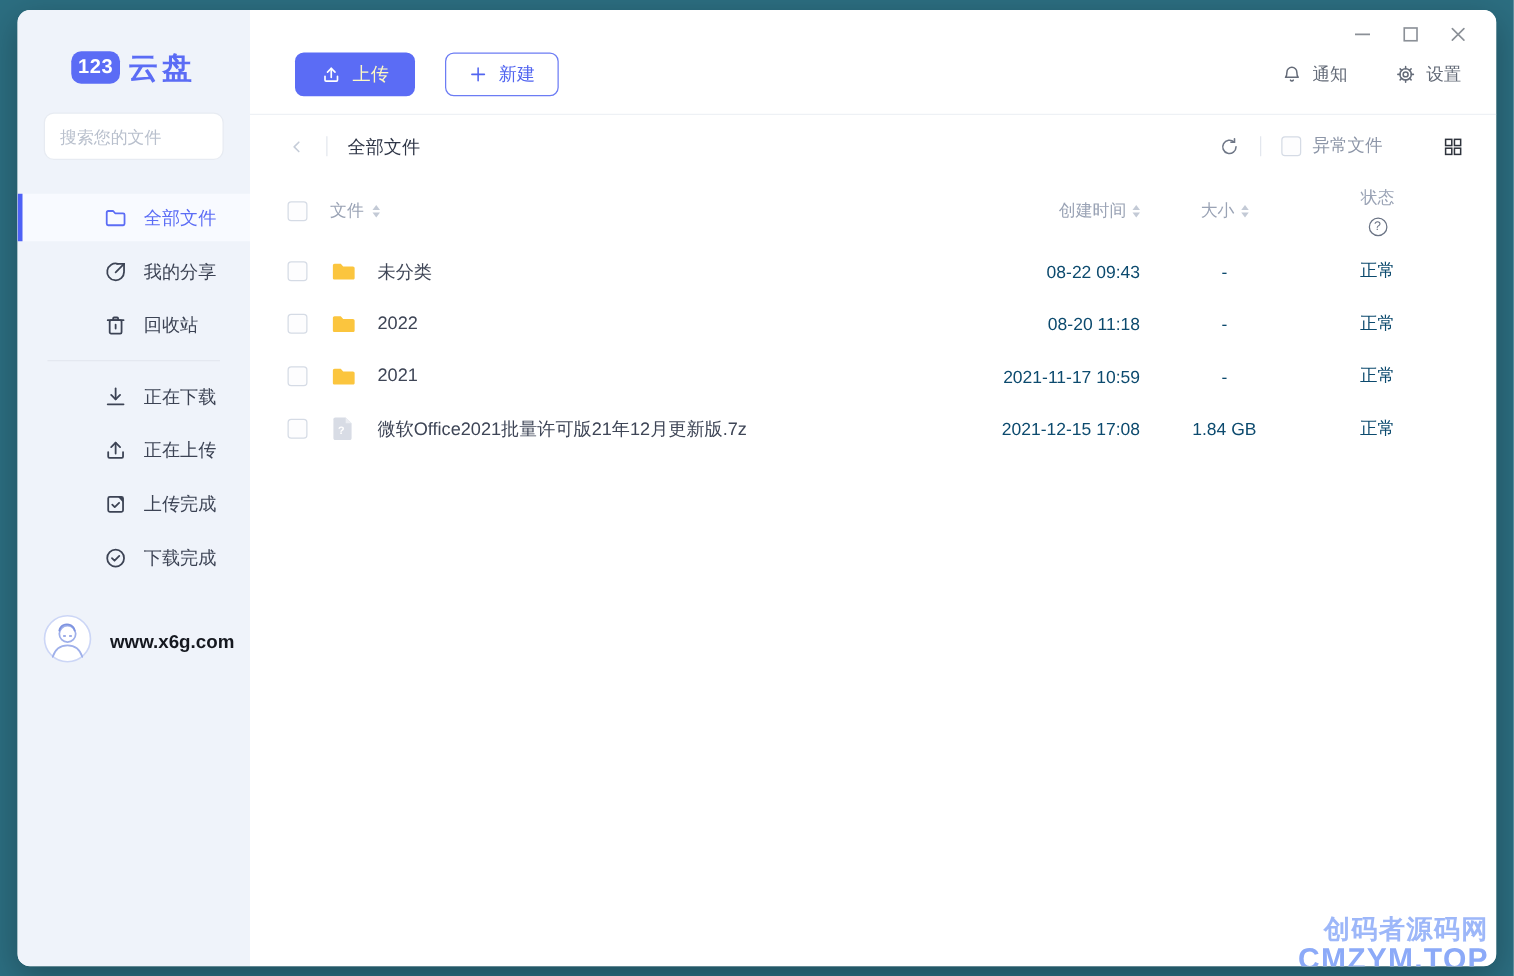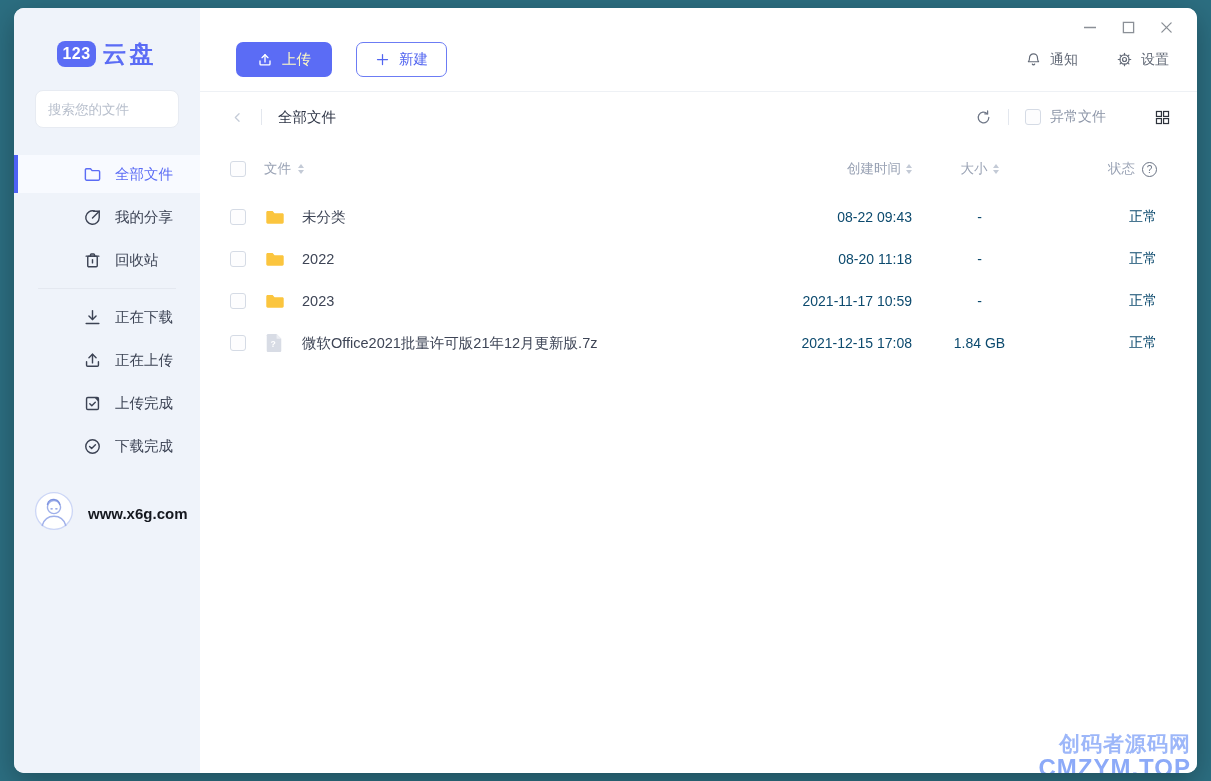--- a/index.html
+++ b/index.html
@@ -74,21 +74,21 @@
   .abn-label { color:#8d96a8; font-size:14px; margin-left:9px; }
   .iconbtn { background:none; border:none; cursor:pointer; display:flex; align-items:center; padding:0; }
 
   .trow { display:flex; align-items:center; padding:0 40px 0 30px; }
   .thead { height:54px; color:#9aa3b5; font-size:13.5px; }
   .tdata { height:42px; }
   .col-cb { width:16px; margin-right:18px; flex-shrink:0; }
   .col-name { flex:1; display:flex; align-items:center; gap:7px; min-width:0; }
   .col-time { width:150px; display:flex; align-items:center; justify-content:flex-end; gap:5px; }
   .col-size { width:135px; display:flex; align-items:center; justify-content:center; gap:5px; }
-  .col-status { width:110px; display:flex; align-items:center; justify-content:flex-end; gap:7px; }
+  .col-status { width:110px; display:flex; align-items:center; justify-content:flex-end; gap:7px;flex-direction:column; }
   .file-ico { width:22px; height:22px; margin-right:9px; flex-shrink:0; display:flex; align-items:center; }
   .fname { color:#3e4556; font-size:14.5px; white-space:nowrap; overflow:hidden; text-overflow:ellipsis; }
   .meta { color:#0c4a6e; font-size:14px; }
   .sort { display:inline-flex; flex-direction:column; gap:2px; }
   .car-up { width:0; height:0; border-left:3.5px solid transparent; border-right:3.5px solid transparent;
     border-bottom:4.5px solid #c3cad6; }
   .car-dn { width:0; height:0; border-left:3.5px solid transparent; border-right:3.5px solid transparent;
     border-top:4.5px solid #c3cad6; }
   .help-ico { width:15px; height:15px; border:1.2px solid #6a7384; border-radius:50%;
     color:#6a7384; font-size:10px; display:flex; align-items:center; justify-content:center; }
@@ -384,21 +384,21 @@
     </div>
 
     <div class="trow tdata">
       <span class="checkbox col-cb"></span>
       <div class="col-name">
         <span class="file-ico">
           <svg width="22" height="22" viewBox="0 0 24 24">
               <path fill="#fbc53e" d="M2.5 7c0-.8.7-1.5 1.5-1.5h5.4l2.1 2.3H20c.8 0 1.5.7 1.5 1.5v8.5c0 .8-.7 1.5-1.5 1.5H4c-.8 0-1.5-.7-1.5-1.5z"></path>
             </svg>
         </span>
-        <span class="fname">2023</span>
+        <span class="fname">2021</span>
       </div>
       <div class="col-time">
           <span class="meta">2021-11-17 10:59</span>
         </div>
       <div class="col-size">
           <span class="meta">-</span>
         </div>
       <div class="col-status">
           <span class="meta">正常</span>
         </div>

